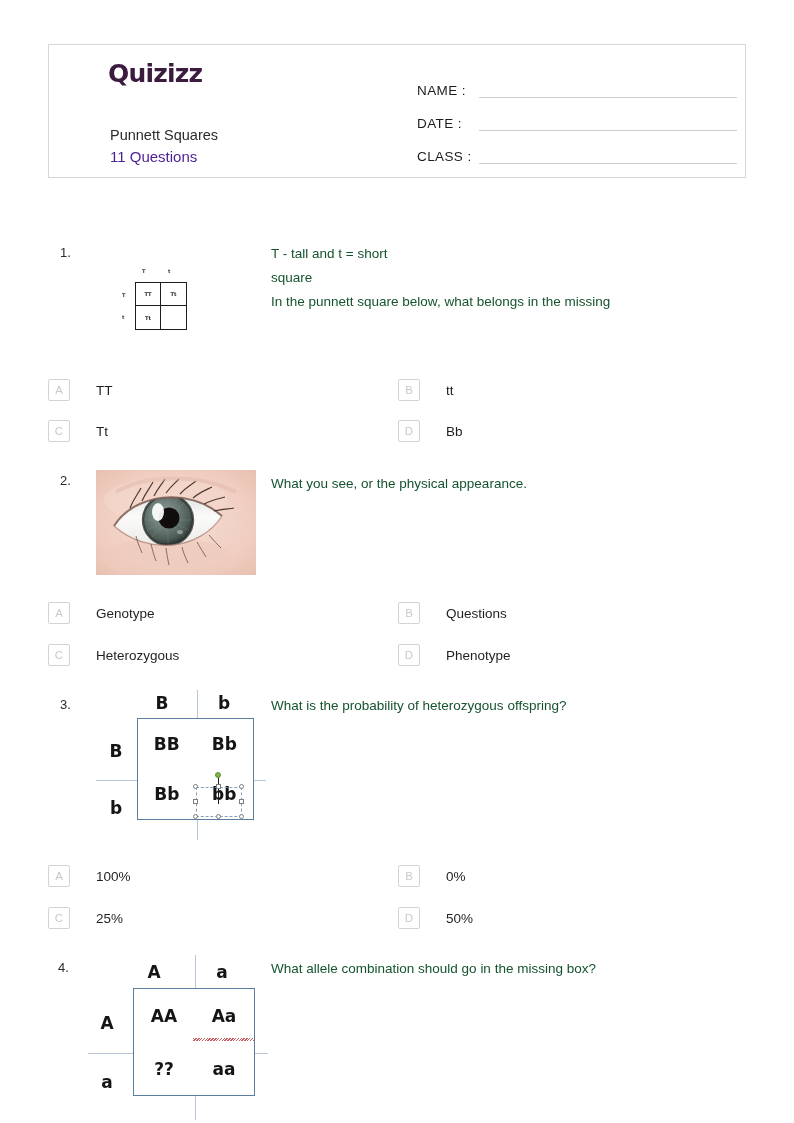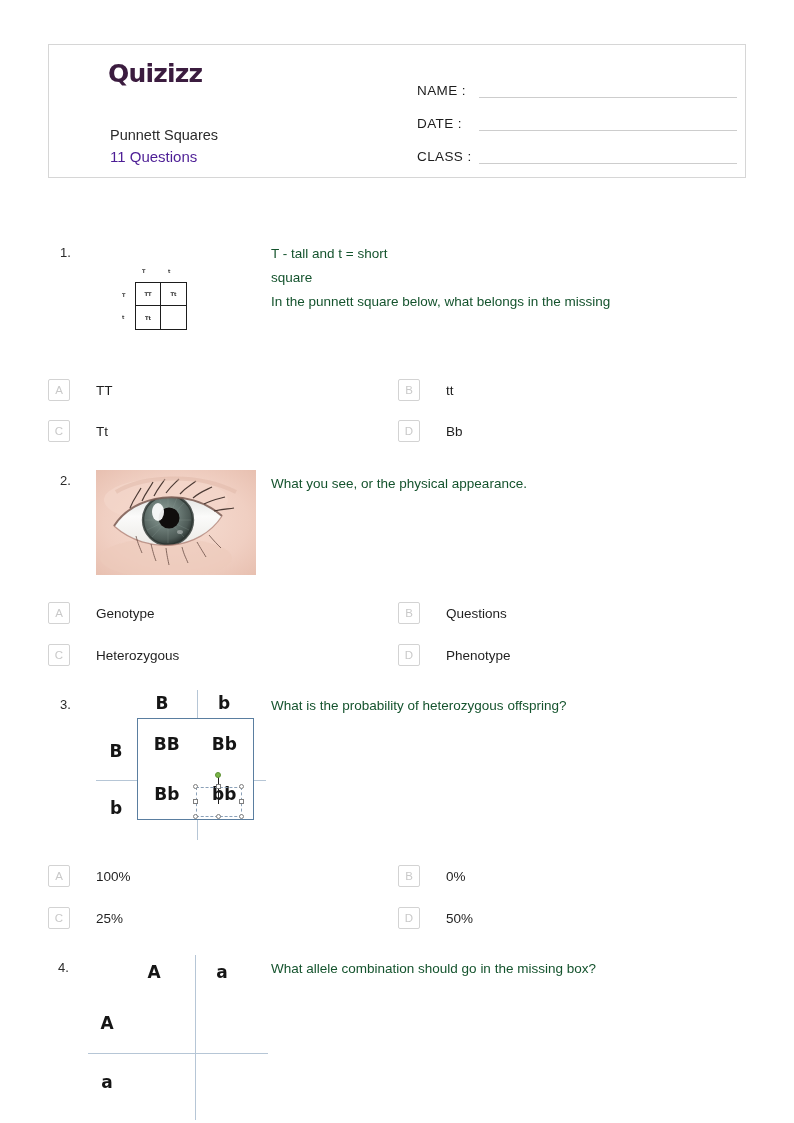--- a/index.html
+++ b/index.html
@@ -471,19 +471,25 @@
 
   <div class="pun" style="left:88px; top:955px; width:180px; height:165px;">
     <div class="pun-guide-v" style="left:107px; top:0; height:165px;"></div>
     <div class="pun-guide-h" style="left:0; top:98px; width:180px;"></div>
 
     <div class="pun-hdr-col" style="left:42px; top:7px; width:48px;">A</div>
     <div class="pun-hdr-col" style="left:110px; top:7px; width:48px;">a</div>
     <div class="pun-hdr-row" style="left:4px; top:58px; width:30px;">A</div>
     <div class="pun-hdr-row" style="left:4px; top:117px; width:30px;">a</div>
 
+    <div class="pun-grid" style="left:45px; top:33px; width:122px; height:108px;">
+      <div class="pun-cell">AA</div>
+      <div class="pun-cell spell-underline">Aa</div>
+      <div class="pun-cell">??</div>
+      <div class="pun-cell">aa</div>
+    </div>
   </div>
 
   <div class="qtext" style="left:271px; top:957px; width:430px;">
     <div>What allele combination should go in the missing box?</div>
   </div>
 
 </div>
 
 </body></html>

